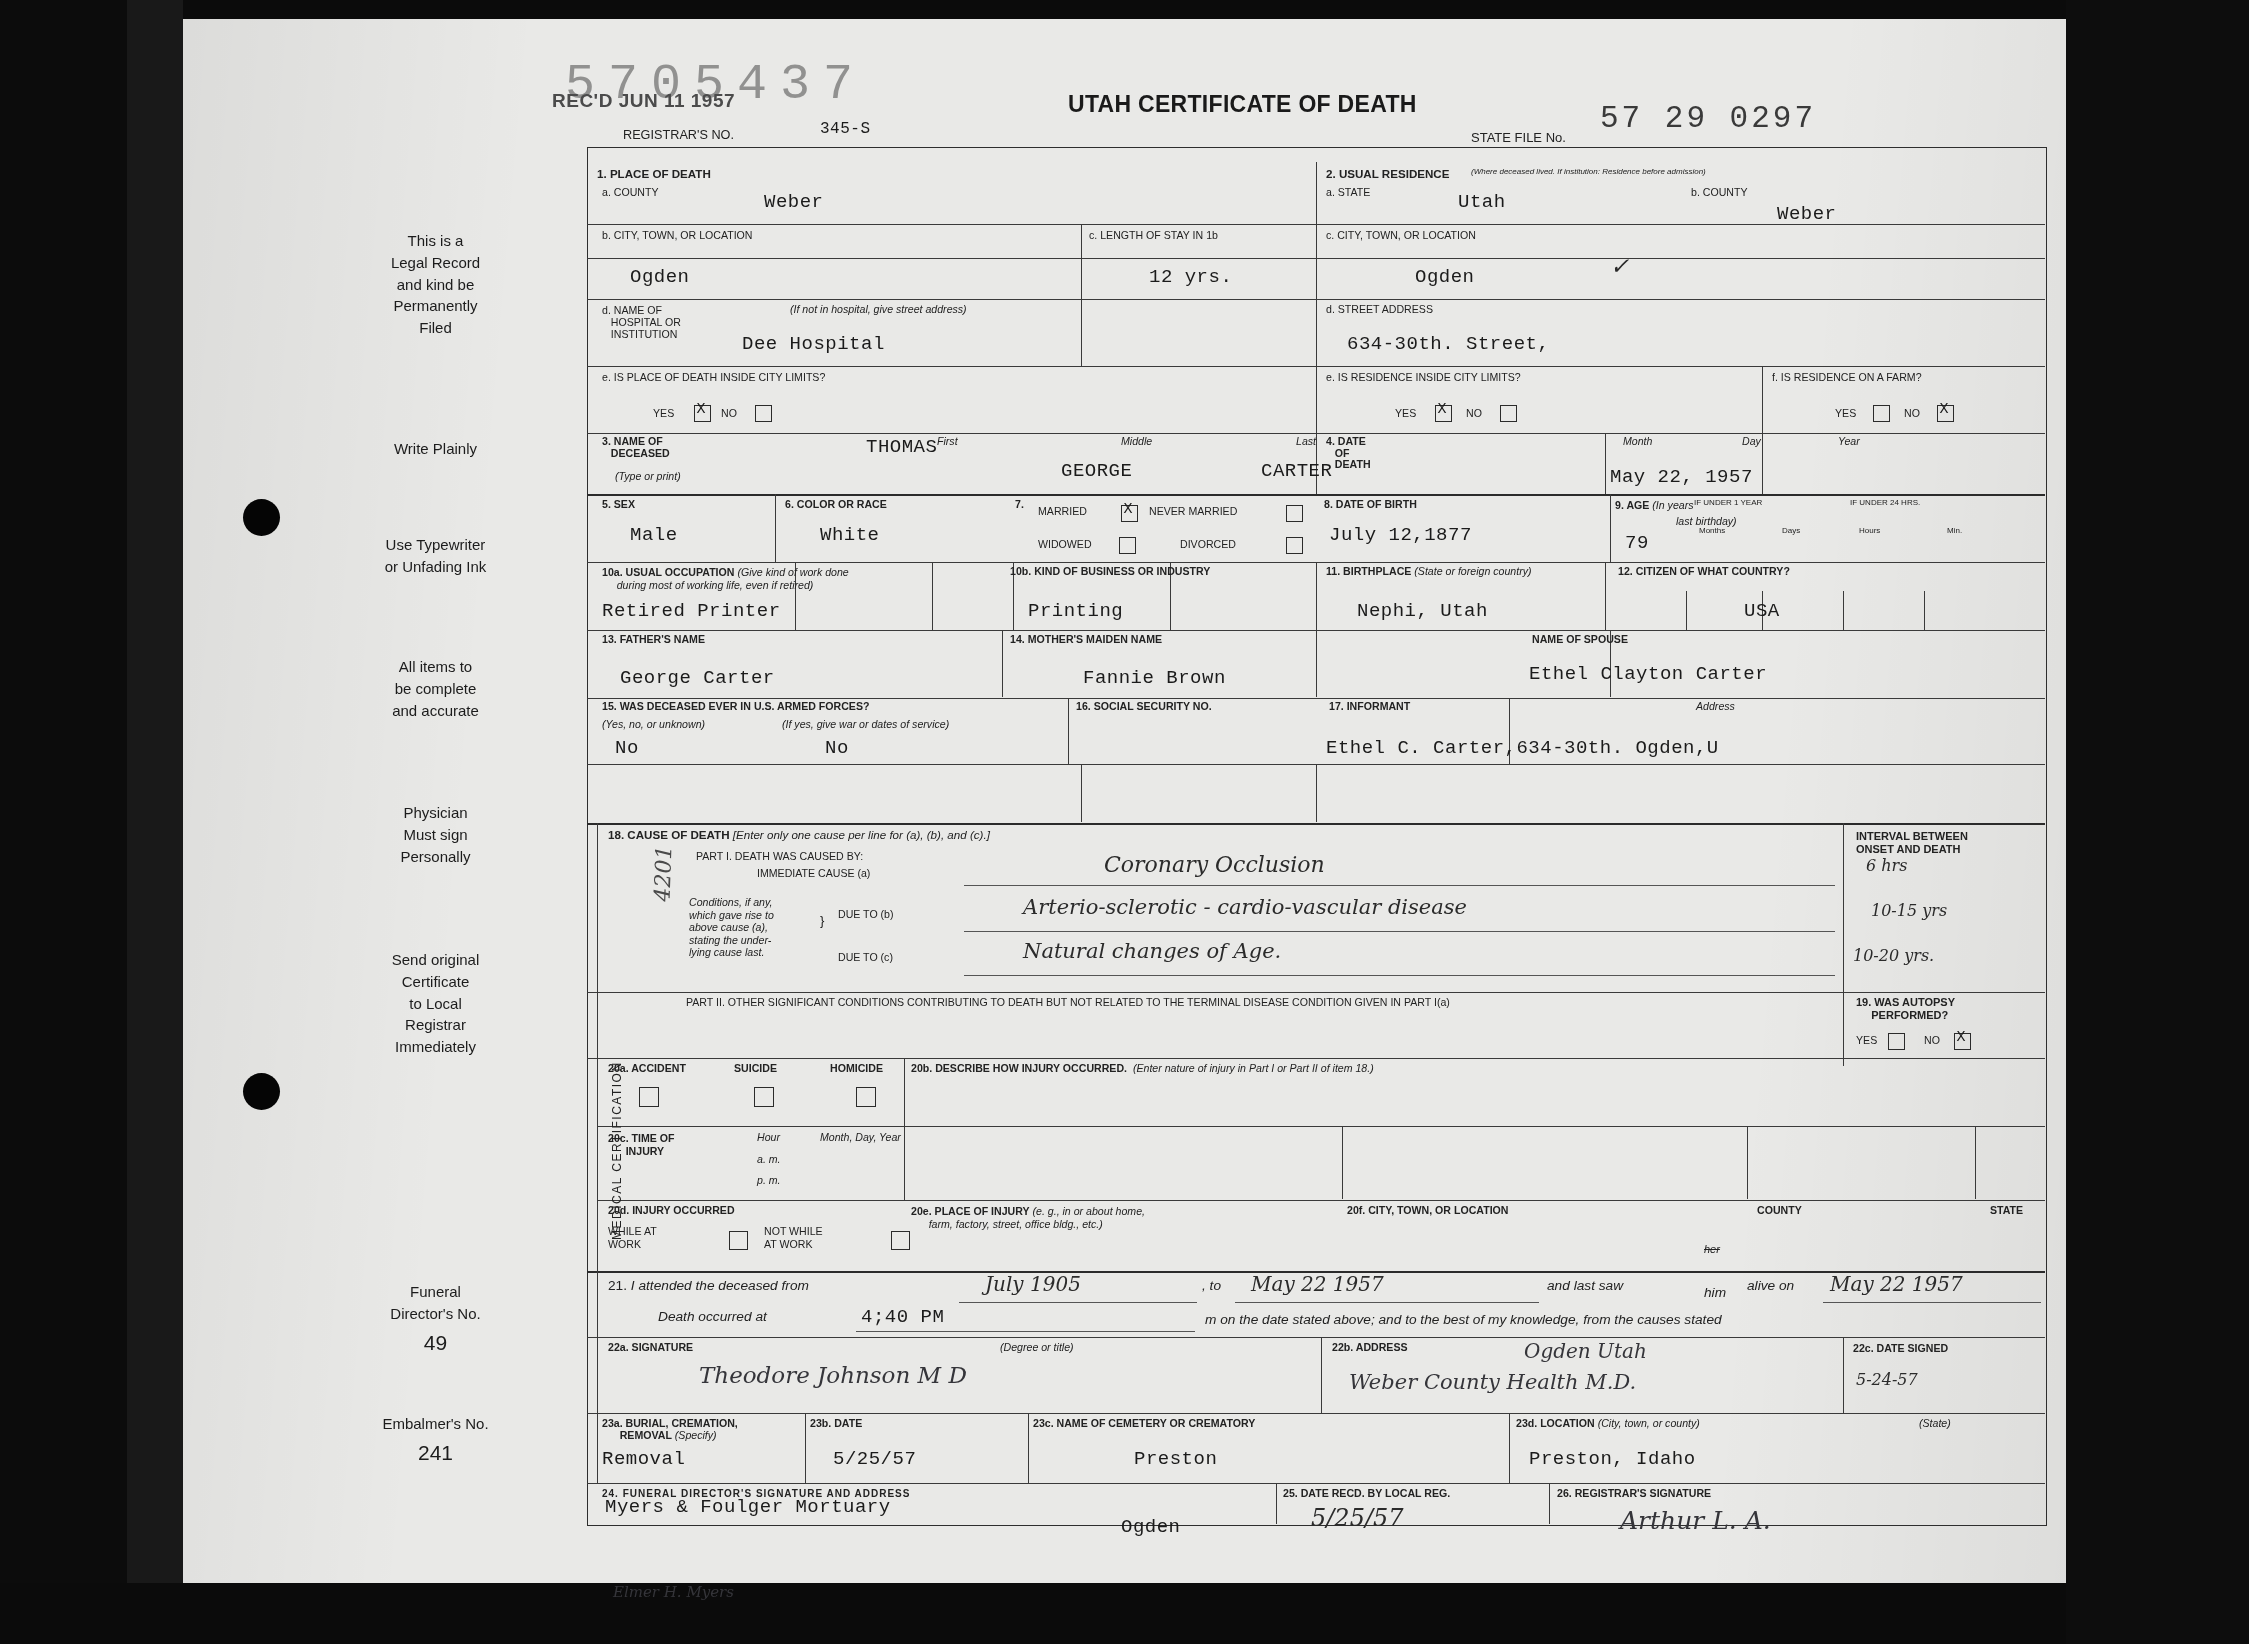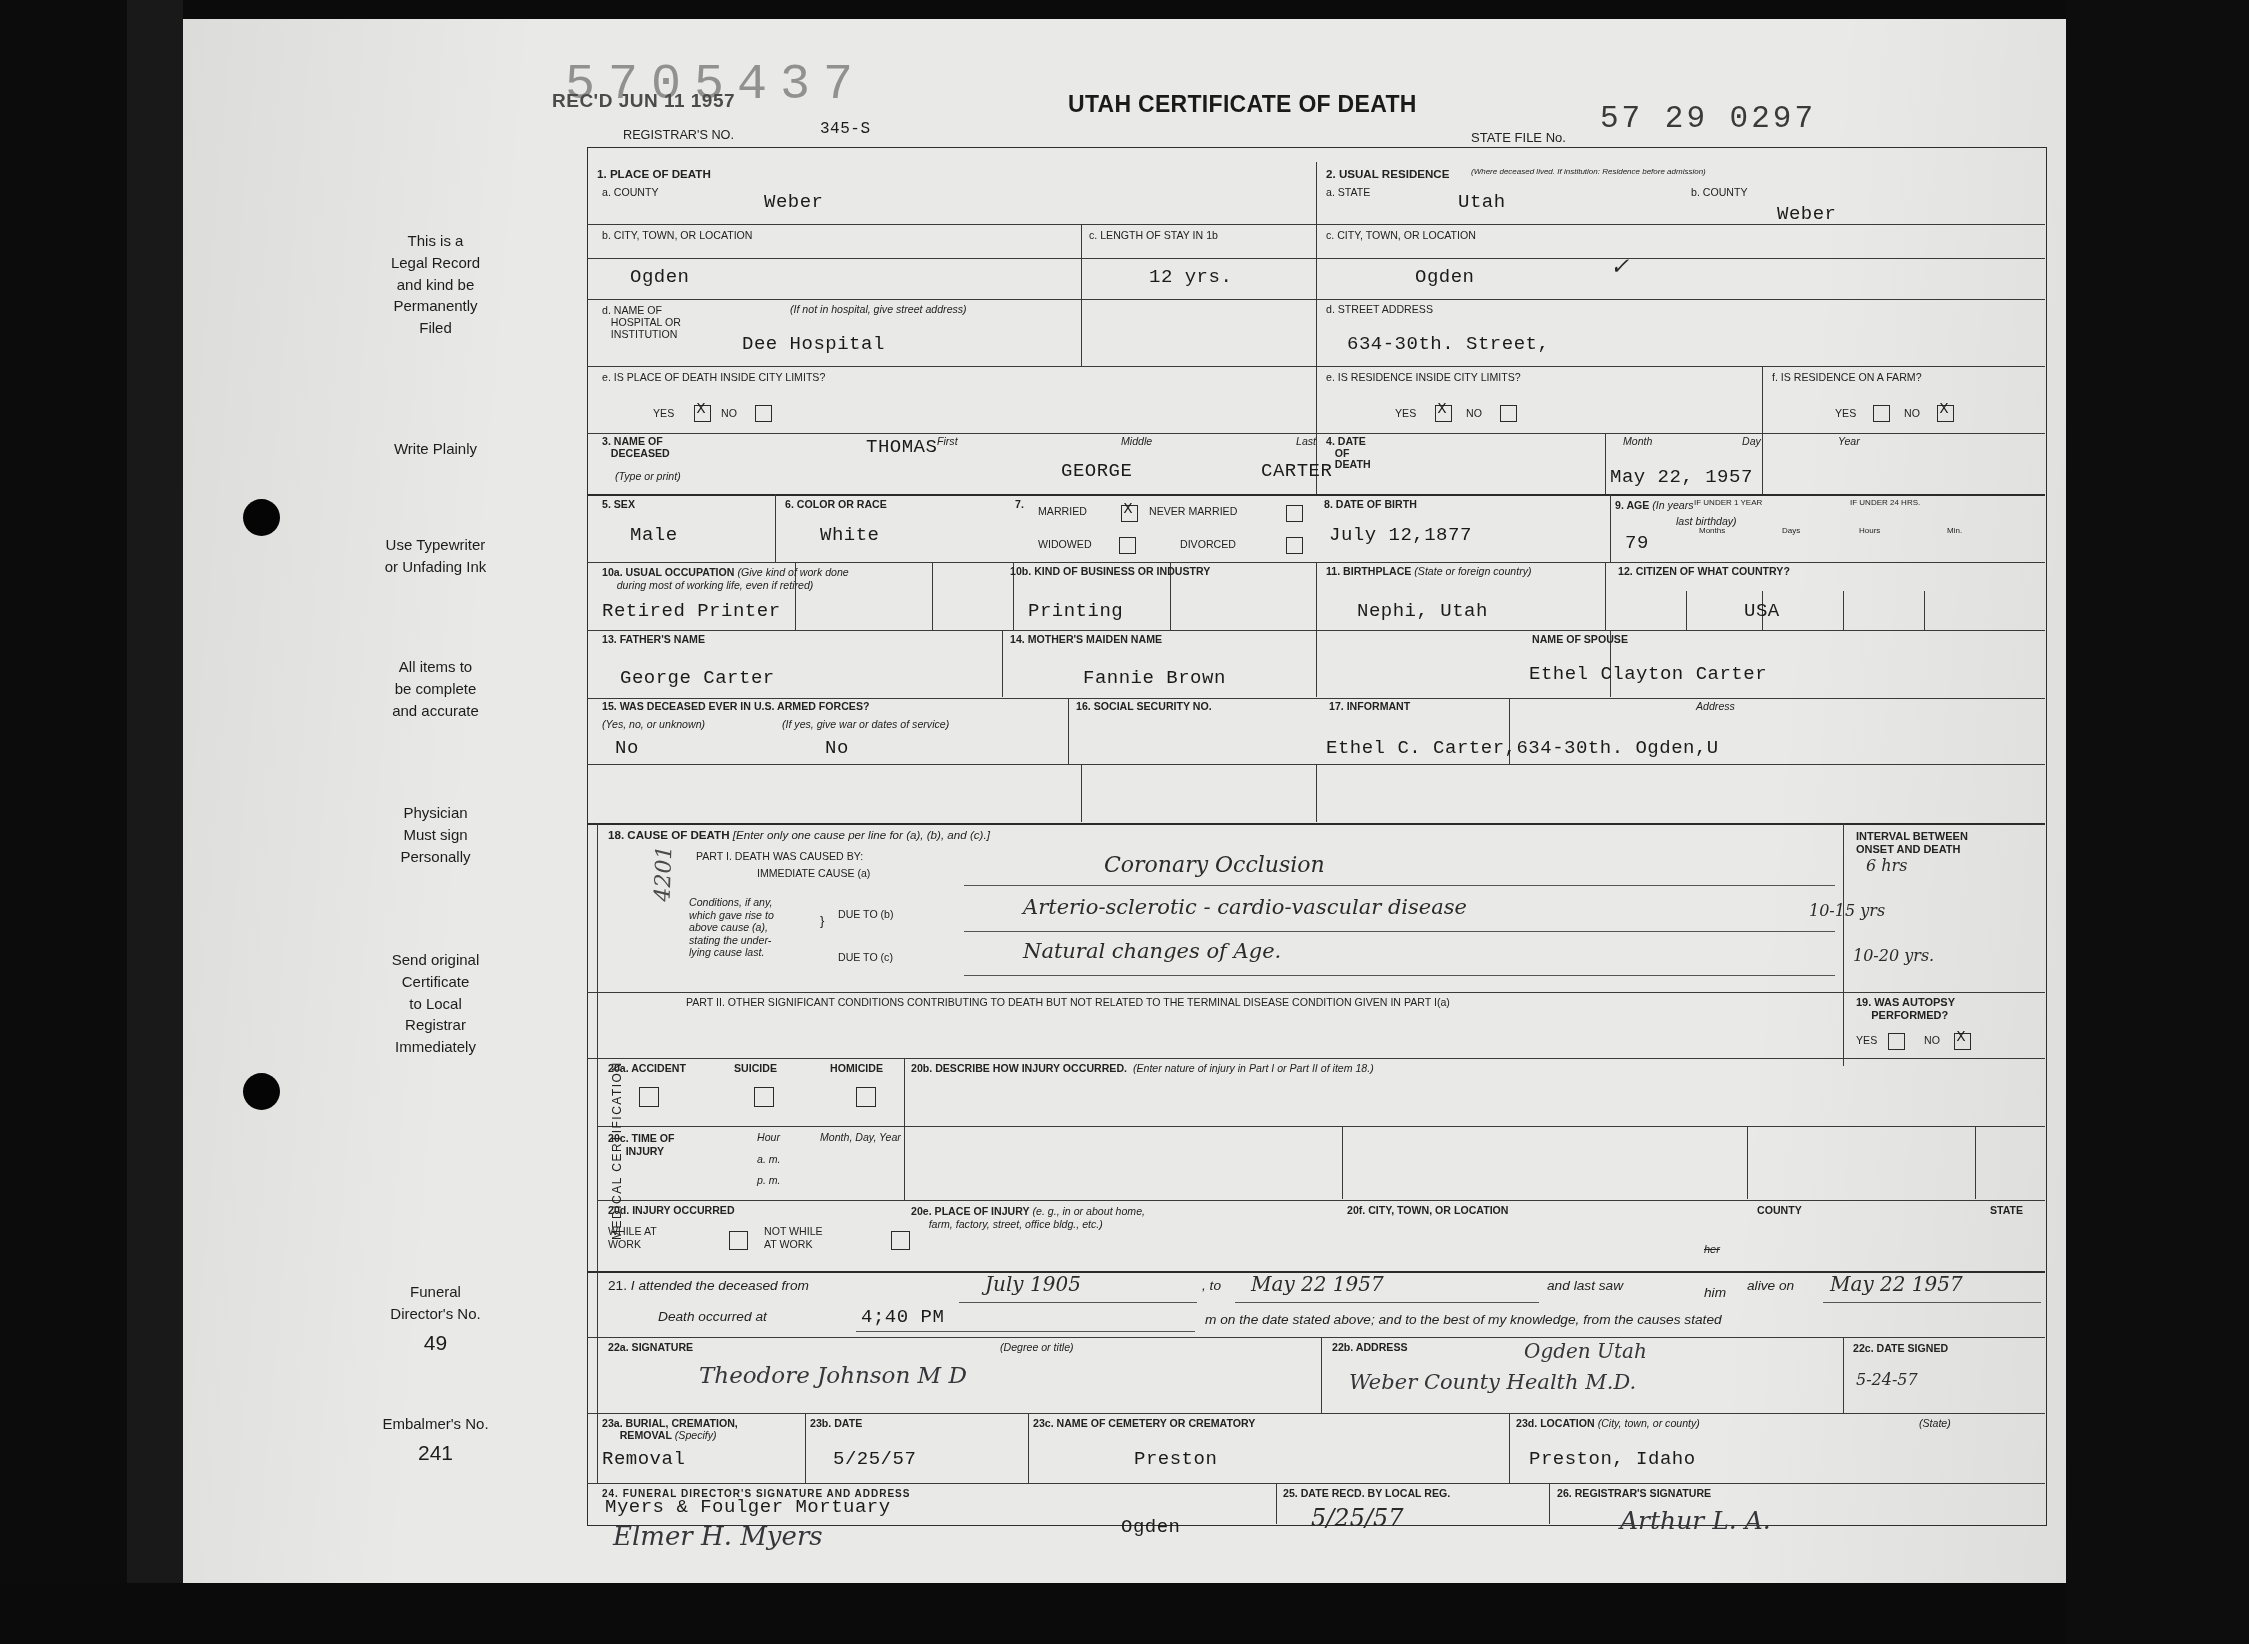--- a/index.html
+++ b/index.html
@@ -311,21 +311,21 @@
   <div class="lbl" style="left:838px;top:909px;">DUE TO (b)</div>
   <div class="ul" style="left:964px;top:931px;width:871px;"></div>
   <div class="hand" style="left:1023px;top:895px;font-size:21px;">Arterio-sclerotic - cardio-vascular disease</div>
 
   <div class="lbl" style="left:838px;top:952px;">DUE TO (c)</div>
   <div class="ul" style="left:964px;top:975px;width:871px;"></div>
   <div class="hand" style="left:1023px;top:939px;font-size:21px;">Natural changes of Age.</div>
 
   <div class="lbl" style="left:1856px;top:830px;line-height:1.15;font-weight:bold;font-size:11px;">INTERVAL BETWEEN<br>ONSET AND DEATH</div>
   <div class="hand sm" style="left:1866px;top:856px;">6 hrs</div>
-  <div class="hand sm" style="left:1809px;top:901px;">10-15 yrs</div>
+  <div class="hand sm" style="left:1871px;top:901px;">10-15 yrs</div>
   <div class="hand sm" style="left:1853px;top:946px;">10-20 yrs.</div>
 
   <div class="lbl" style="left:686px;top:997px;font-size:10.6px;">PART II. OTHER SIGNIFICANT CONDITIONS CONTRIBUTING TO DEATH BUT NOT RELATED TO THE TERMINAL DISEASE CONDITION GIVEN IN PART I(a)</div>
   <div class="lbl" style="left:1856px;top:996px;line-height:1.15;font-weight:bold;font-size:11px;">19. WAS AUTOPSY<br>&nbsp;&nbsp;&nbsp;&nbsp;&nbsp;PERFORMED?</div>
   <div class="lbl" style="left:1856px;top:1035px;">YES</div>
   <div class="box" style="left:1888px;top:1033px;"></div>
   <div class="lbl" style="left:1924px;top:1035px;">NO</div>
   <div class="box x" style="left:1954px;top:1033px;"></div>
 
   <div class="lbl" style="left:608px;top:1063px;font-weight:bold;">20a. ACCIDENT</div>
@@ -387,20 +387,20 @@
   <div class="typed" style="left:833px;top:1448px;">5/25/57</div>
   <div class="lbl" style="left:1033px;top:1418px;font-weight:bold;">23c. NAME OF CEMETERY OR CREMATORY</div>
   <div class="typed" style="left:1134px;top:1448px;">Preston</div>
   <div class="lbl" style="left:1516px;top:1418px;"><b>23d. LOCATION</b> <i>(City, town, or county)</i></div>
   <div class="lbl" style="left:1919px;top:1418px;font-style:italic;">(State)</div>
   <div class="typed" style="left:1529px;top:1448px;">Preston, Idaho</div>
 
   <div class="lbl" style="left:602px;top:1488px;font-weight:bold;letter-spacing:1px;font-size:10px;">24. FUNERAL DIRECTOR'S SIGNATURE AND ADDRESS</div>
   <div class="typed" style="left:605px;top:1496px;">Myers &amp; Foulger Mortuary</div>
   <div class="typed" style="left:1121px;top:1516px;">Ogden</div>
-  <div class="sig" style="position:absolute;left:613px;top:1521px;font-size:26px;">Elmer H. Myers</div>
+  <div class="sig" style="position:absolute;left:613px;top:1583px;font-size:15px;">Elmer H. Myers</div>
 
   <div class="lbl" style="left:1283px;top:1488px;font-weight:bold;font-size:10.6px;">25. DATE RECD. BY LOCAL REG.</div>
   <div class="hand" style="left:1311px;top:1504px;font-size:24px;">5/25/57</div>
   <div class="lbl" style="left:1557px;top:1488px;font-weight:bold;font-size:10.6px;">26. REGISTRAR'S SIGNATURE</div>
   <div class="sig" style="position:absolute;left:1620px;top:1506px;font-size:25px;">Arthur L. A.</div>
 </div>
 
 
 </body></html>

